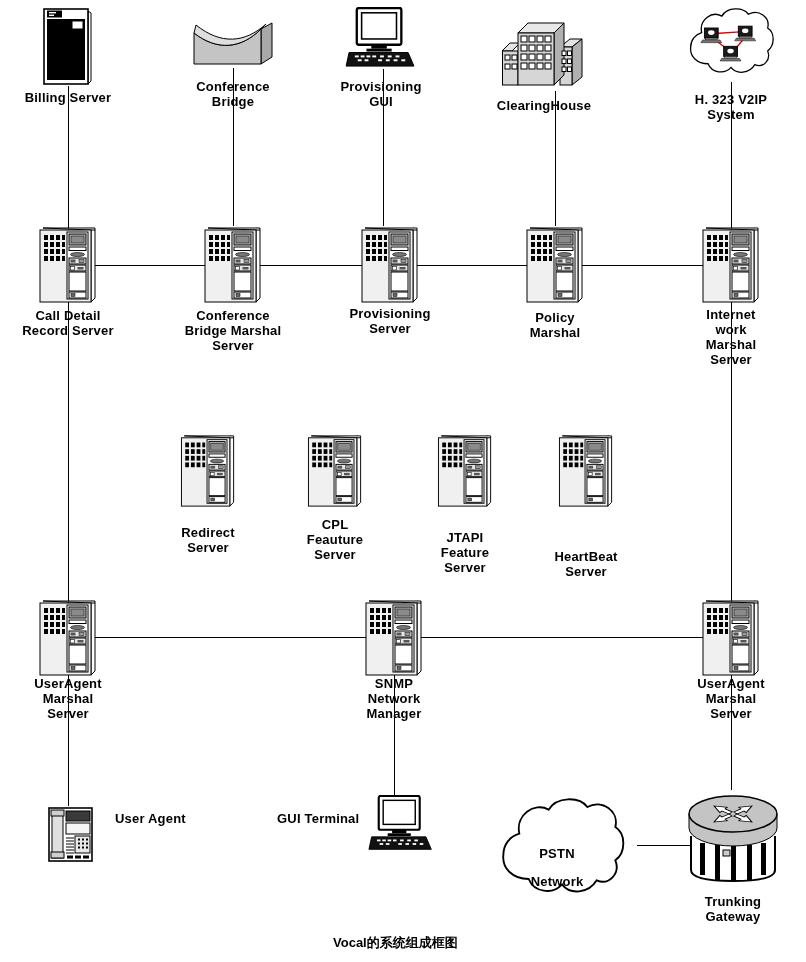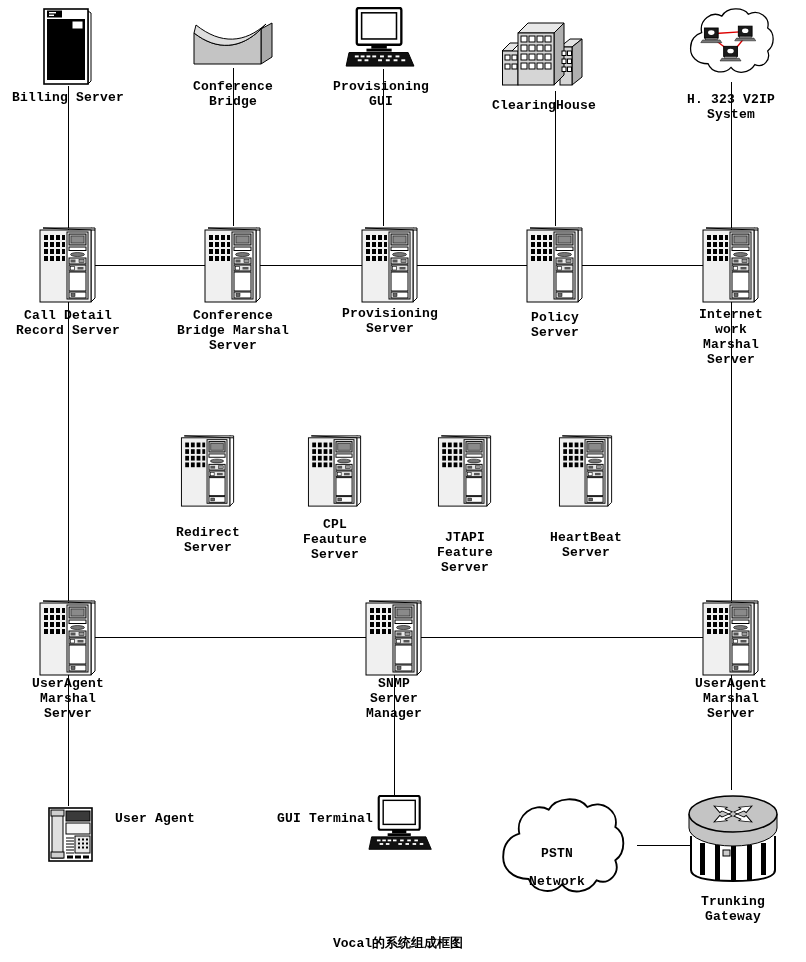--- a/index.html
+++ b/index.html
@@ -1,17 +1,17 @@
 <!DOCTYPE html>
 <html><head>
 <meta charset="utf-8">
 <style>
   html,body{margin:0;padding:0;background:#fff;}
   #canvas{position:relative;width:806px;height:962px;background:#ffffff;overflow:hidden;
-          font-family:Liberation Mono, monospace;}
+          font-family:Liberation Sans, sans-serif;}
   .edge{position:absolute;background:#000;z-index:1;}
   .node{position:absolute;z-index:2;width:0;height:0;}
   .node .icon{position:absolute;left:0;transform:translateX(-50%);}
   .lbl{position:absolute;left:0;transform:translateX(-50%);white-space:pre-line;text-align:center;
        font-weight:bold;font-size:13px;line-height:15px;color:#000;letter-spacing:0.2px;width:180px;}
   .lbl.side{transform:none;text-align:left;width:auto;white-space:nowrap;}
   .caption{position:absolute;z-index:3;font-weight:bold;font-size:13px;color:#000;white-space:nowrap;}
   .pstn-lbl{line-height:28px;}
 </style>
 </head>
@@ -222,21 +222,21 @@
         <use href="#sym-tower"></use>
       </svg>
     <div class="lbl" style="top:306px;">Provisioning
 Server</div>
   </div>
   <div class="node" style="left:555px;top:0;">
     <svg class="icon" width="58" height="78" style="top:226px;">
         <use href="#sym-tower"></use>
       </svg>
     <div class="lbl" style="top:310px;">Policy
-Server</div>
+Marshal</div>
   </div>
   <div class="node" style="left:731px;top:0;">
     <svg class="icon" width="58" height="78" style="top:226px;">
         <use href="#sym-tower"></use>
       </svg>
     <div class="lbl" style="top:307px;">Internet
 work
 Marshal
 Server</div>
   </div>
@@ -261,38 +261,38 @@
         <use href="#sym-tower"></use>
       </svg>
     <div class="lbl" style="top:517px;margin-top:13px;">JTAPI
 Feature
 Server</div>
   </div>
   <div class="node" style="left:586px;top:0;">
     <svg class="icon" width="56" height="74" style="top:434px;">
         <use href="#sym-tower"></use>
       </svg>
-    <div class="lbl" style="top:530px;">HeartBeat
+    <div class="lbl" style="top:549px;">HeartBeat
 Server</div>
   </div>
 
   <div class="node" style="left:68px;top:0;">
     <svg class="icon" width="58" height="78" style="top:599px;">
         <use href="#sym-tower"></use>
       </svg>
     <div class="lbl" style="top:676px;">UserAgent
 Marshal
 Server</div>
   </div>
   <div class="node" style="left:394px;top:0;">
     <svg class="icon" width="58" height="78" style="top:599px;">
         <use href="#sym-tower"></use>
       </svg>
     <div class="lbl" style="top:676px;">SNMP
-Server
+Network
 Manager</div>
   </div>
   <div class="node" style="left:731px;top:0;">
     <svg class="icon" width="58" height="78" style="top:599px;">
         <use href="#sym-tower"></use>
       </svg>
     <div class="lbl" style="top:676px;">UserAgent
 Marshal
 Server</div>
   </div>

